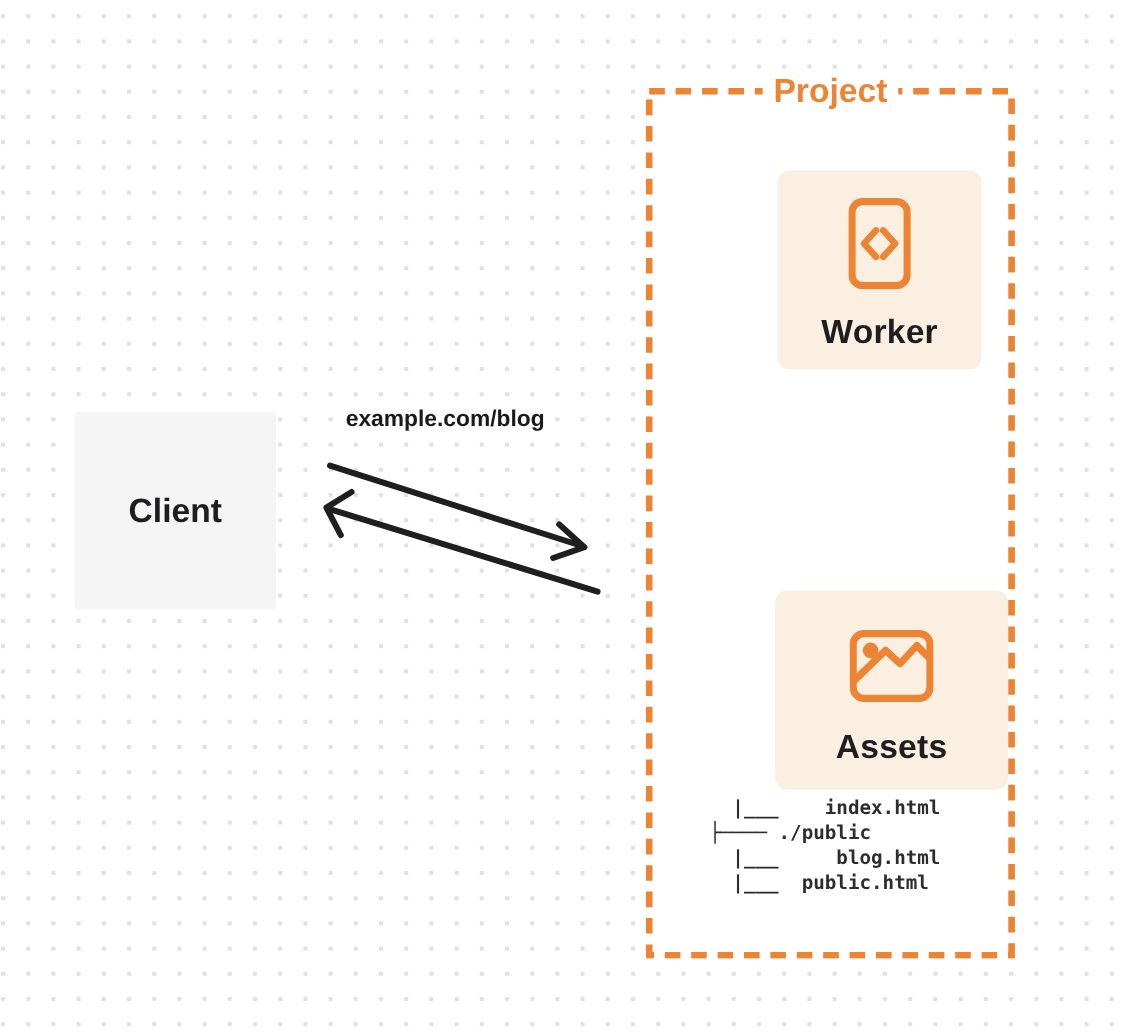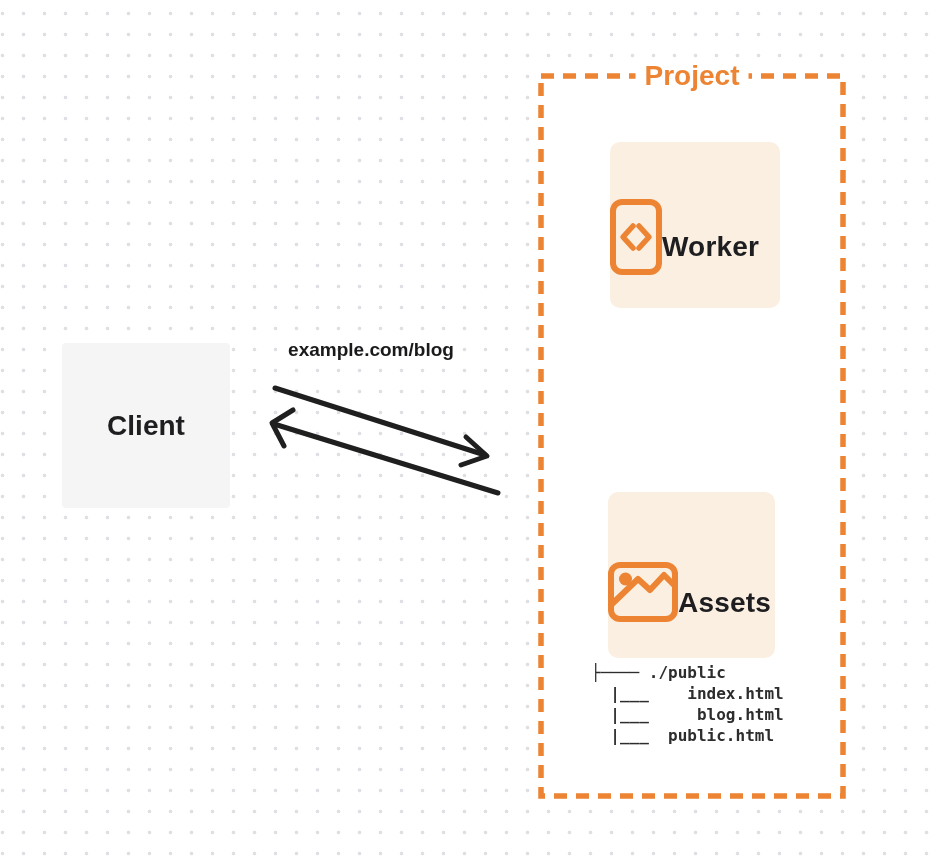--- a/index.html
+++ b/index.html
@@ -36,24 +36,24 @@
     font-size:28px;font-weight:bold;line-height:30px;
     color:var(--accent-orange,#EC8433);
     white-space:nowrap;
   }
 
   
   .card{
     position:absolute;
     background:var(--card-cream,#FBEFE1);
     border-radius:10px;
-    display:flex;flex-direction:row;align-items:center;
+    display:flex;flex-direction:column;align-items:center;margin-left:38px;
   }
   .card-worker{left:610px;top:131px;width:170px;height:166px;padding-top:23px;}
-  .card-assets{left:608px;top:481px;width:167px;height:166px;padding-top:33px;}
+  .card-assets{left:608px;top:481px;width:194px;height:166px;padding-top:33px;}
   .card-icon{display:block;color:var(--accent-orange,#EC8433);flex:0 0 auto;}
   .card-label{
     font-size:28px;font-weight:bold;color:var(--text-dark,#1E1E20);
     letter-spacing:.2px;
   }
   .card-worker .card-label{margin-top:20px;}
   .card-assets .card-label{margin-top:22px;}
 
   
   .file-tree{
@@ -105,21 +105,21 @@
 
     <div class="card card-assets" style="left:70px;top:419px;">
       <svg class="card-icon" width="70" height="60" viewBox="0 0 70 60" aria-hidden="true">
         <rect x="3" y="3" width="64" height="54" rx="9" fill="none" stroke="currentColor" stroke-width="6"></rect>
         <circle cx="17.5" cy="17" r="6.5" fill="currentColor"></circle>
         <polyline points="4,42 30,17 42,28 56,13 66,23" fill="none" stroke="currentColor" stroke-width="6" stroke-linecap="round" stroke-linejoin="round"></polyline>
       </svg>
       <div class="card-label">Assets</div>
     </div>
 
-    <pre class="file-tree" style="left:53px;top:589px;"><span class="tree-line">├──── ./public</span><span class="tree-line">  |___    index.html</span><span class="tree-line">  |___     blog.html</span><span class="tree-line">  |___  public.html</span></pre>
+    <pre class="file-tree" style="left:53px;top:589px;"><span class="tree-line">  |___    index.html</span><span class="tree-line">├──── ./public</span><span class="tree-line">  |___     blog.html</span><span class="tree-line">  |___  public.html</span></pre>
   </div>
 
   <div class="client-box">
     <div class="client-label">Client</div>
   </div>
 
   <div class="request-label">example.com/blog</div>
 
   <svg class="arrows" width="938" height="860" viewBox="0 0 938 860" aria-hidden="true">
     <g stroke="currentColor" stroke-width="5" fill="none" stroke-linecap="round" stroke-linejoin="round">

